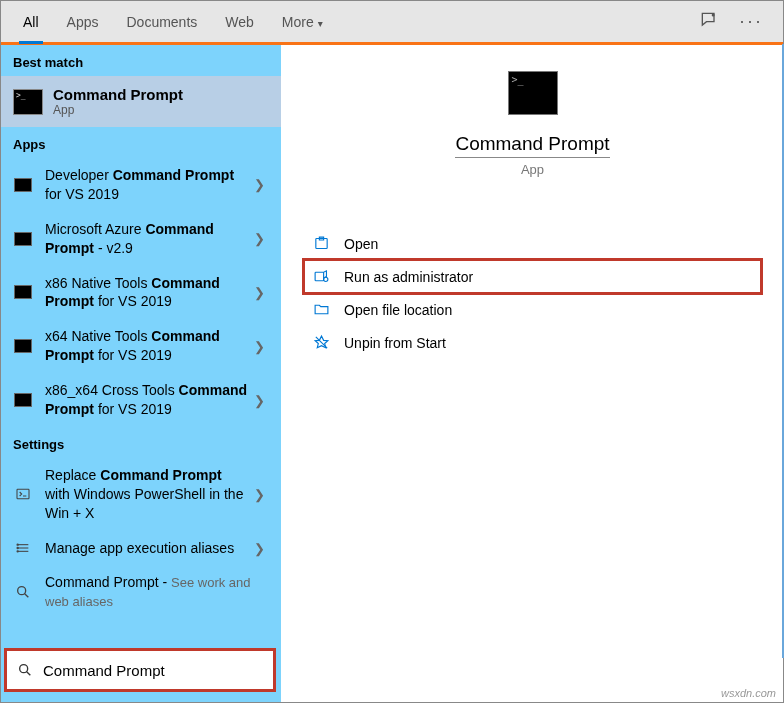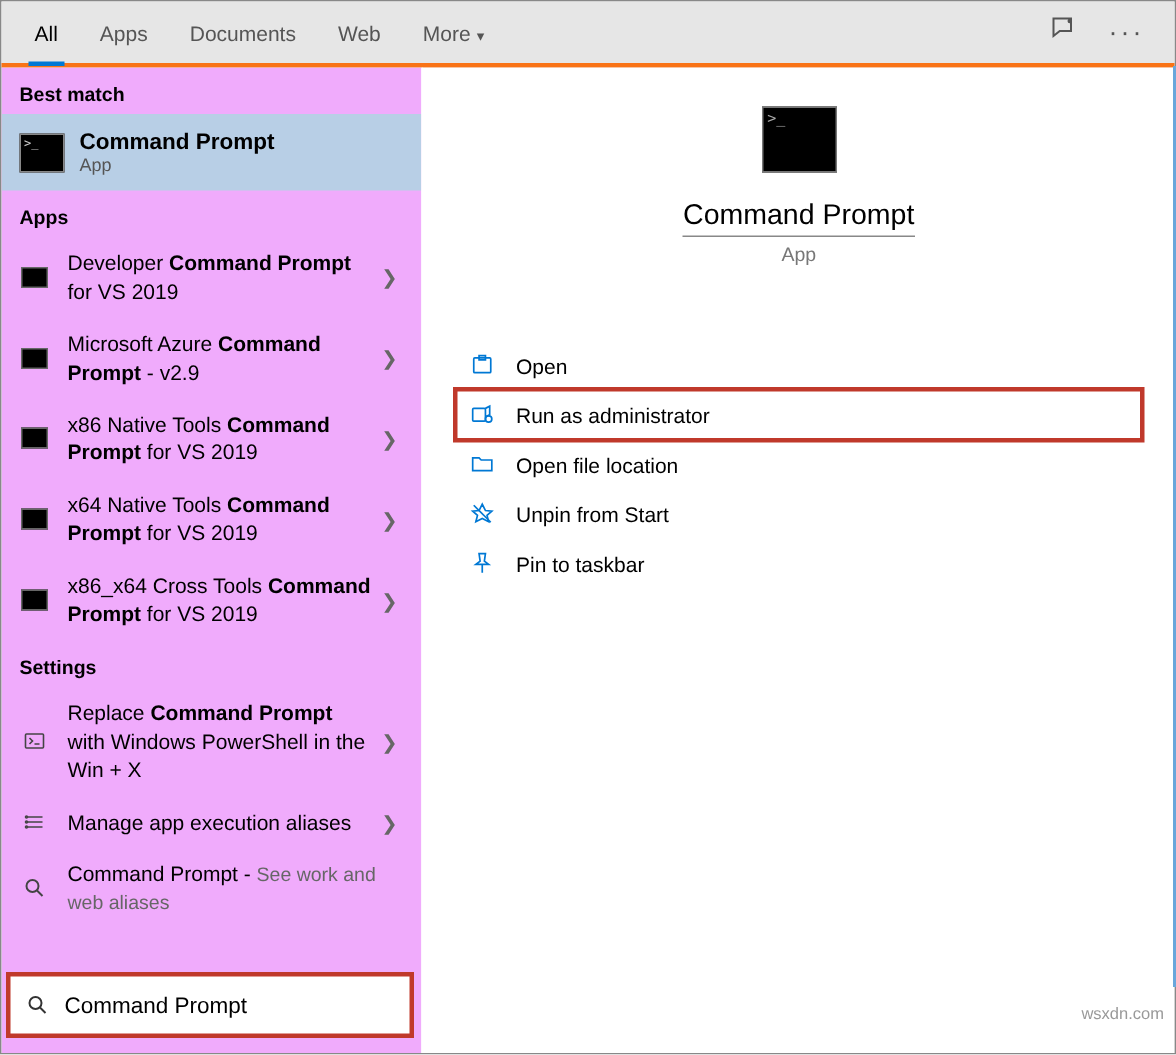--- a/index.html
+++ b/index.html
@@ -12,21 +12,21 @@
 .tab.active { color: #000; }
 .tab.active::after { content: ""; position: absolute; left: 10px; right: 10px; bottom: 0; height: 3px; background: #0078d4; }
 .tab .chev { margin-left: 4px; font-size: 10px; }
 .tabs-spacer { flex: 1; }
 .tabs-right { display: flex; align-items: center; gap: 20px; padding-right: 12px; color: #555; }
 .tabs-right svg { width: 20px; height: 20px; }
 .more-dots { font-size: 18px; letter-spacing: 2px; cursor: pointer; }
 
 .body { display: flex; flex: 1; overflow: hidden; }
 
-.left { width: 280px; background: #f0abfc; display: flex; flex-direction: column; overflow: hidden; }
+.left { width: 280px; background: #7dd3fc; display: flex; flex-direction: column; overflow: hidden; }
 .section-header { font-weight: 600; font-size: 13px; padding: 10px 12px 6px; color: #000; }
 .best-match { display: flex; align-items: center; background: #b8cfe6; padding: 10px 12px; }
 .cmd-icon-lg { width: 30px; height: 26px; background: #000; border: 1px solid #888; position: relative; margin-right: 10px; flex-shrink: 0; }
 .cmd-icon-lg::before { content: ">_"; color: #ccc; font-size: 8px; position: absolute; top: 1px; left: 2px; font-family: monospace; }
 .bm-title { font-weight: 600; font-size: 15px; color: #000; }
 .bm-sub { font-size: 12px; color: #555; }
 
 .list-item { display: flex; align-items: center; padding: 8px 12px; cursor: pointer; justify-content: flex-end; }
 .li-icon { width: 20px; height: 16px; margin-right: 12px; flex-shrink: 0; display: flex; align-items: center; justify-content: center; }
 .cmd-icon-sm { width: 18px; height: 14px; background: #000; border: 1px solid #666; }
@@ -47,21 +47,21 @@
 .action { display: flex; align-items: flex-end; padding: 8px 6px; font-size: 14px; color: #000; cursor: pointer; }
 .action .aicon { width: 22px; margin-right: 12px; color: #0078d4; display: flex; align-items: center; justify-content: center; }
 .action .aicon svg { width: 17px; height: 17px; }
 .action.highlighted { outline: 3px solid #c0392b; outline-offset: -1px; }
 
 .search-bar { height: 44px; border: 3px solid #c0392b; display: flex; align-items: center; padding: 0 10px; background: #fff; width: 272px; position: absolute; bottom: 11px; left: 4px; }
 .search-bar svg { width: 16px; height: 16px; margin-right: 10px; color: #333; }
 .search-bar input { border: none; outline: none; font-size: 15px; flex: 1; background: transparent; }
 @keyframes blink { 50% { opacity: 0; } }
 
-.watermark { position: absolute; bottom: 21px; right: 8px; font-size: 11px; color: #999; }
+.watermark { position: absolute; bottom: 4px; right: 8px; font-size: 11px; color: #999; font-style: italic; }
 .right-border { position: absolute; right: 0; top: 44px; bottom: 45px; width: 2px; background: #6aa7db; }
 </style>
 </head>
 <body>
 
 <div class="container">
   <div class="tabs">
     <div class="tab active">All</div>
     <div class="tab">Apps</div>
     <div class="tab">Documents</div>
@@ -204,29 +204,20 @@
           </div>
           <div class="action">
             <span class="aicon">
               <svg viewBox="0 0 24 24" fill="none" stroke="currentColor" stroke-width="1.6">
                 <path d="M12 3l3 6 6 .5-4.5 4 1.5 6-6-3-6 3 1.5-6L3 9.5 9 9l3-6z"></path>
                 <line x1="4" y1="4" x2="20" y2="20"></line>
               </svg>
             </span>
             <span>Unpin from Start</span>
           </div>
-          <div class="action">
-            <span class="aicon">
-              <svg viewBox="0 0 24 24" fill="none" stroke="currentColor" stroke-width="1.6">
-                <path d="M9 3h6l-1 7 4 3H6l4-3L9 3z"></path>
-                <line x1="12" y1="13" x2="12" y2="21"></line>
-              </svg>
-            </span>
-            <span>Pin to taskbar</span>
-          </div>
         </div>
     </div>
   </div>
 </div>
 
 <div class="search-bar">
   <svg viewBox="0 0 24 24" fill="none" stroke="currentColor" stroke-width="2">
       <circle cx="10" cy="10" r="6"></circle>
       <line x1="20" y1="20" x2="14.5" y2="14.5"></line>
     </svg>

